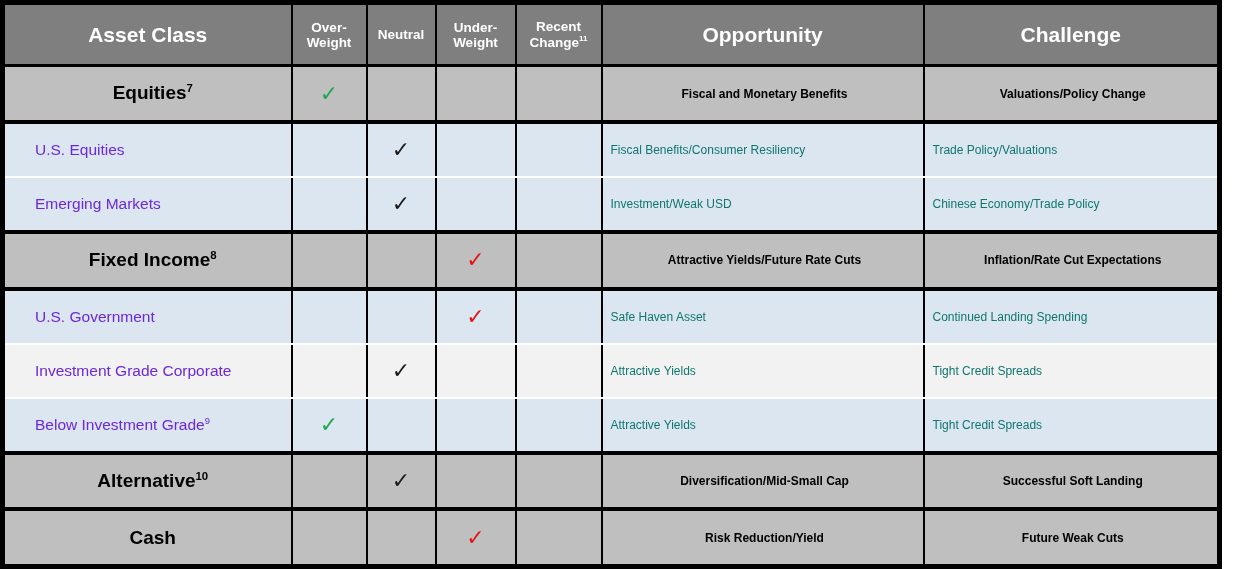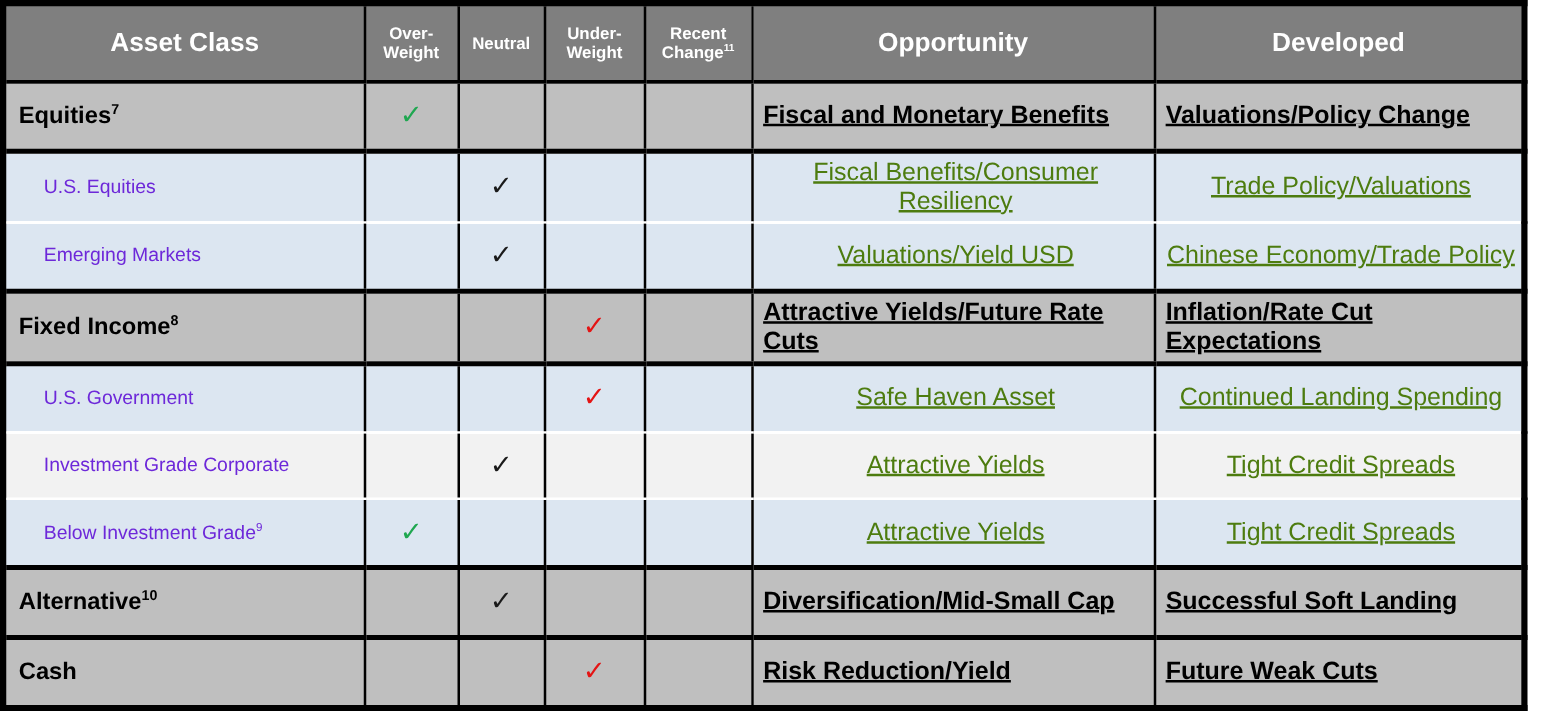--- a/index.html
+++ b/index.html
@@ -28,34 +28,34 @@
     border-bottom: 3px solid #000;
     vertical-align: middle;
     text-align: center;
     height: 50px;
     line-height: 1.12;
   }
   th.big { font-size: 21px; font-weight: bold; }
   th.small { font-size: 13.5px; font-weight: bold; padding: 0 2px; overflow-wrap: break-word; }
   sup { font-size: 60%; }
   
-  tr.section td { background: #bfbfbf; }
+  tr.section td { background: #bfbfbf; text-align: center; }
   tr.shade-blue td { background: #dce6f1; }
   tr.shade-white td { background: #f2f2f2; }
   tr.sep-thick td { border-bottom: 4px solid #000; }
   tr.sep-thin td { border-bottom: 2px solid #ffffff; }
   td { vertical-align: middle; height: 44px; }
   td.asset { text-align: left; }
   tr.section td.asset { font-size: 19px; font-weight: bold; color: #000; padding-left: 10px; }
   tr.sub td.asset { font-size: 15.5px; color: #6d28d9; padding-left: 30px; }
   td.check { text-align: center; }
   td.check .mark { font-size: 22px; line-height: 1; display: inline-block; }
-  td.text { text-align: left; padding-left: 8px; padding-right: 4px; font-size: 20px; text-decoration: underline; }
+  td.text { text-align: left; padding-left: 8px; padding-right: 4px; font-size: 12px; }
   tr.section td.text { font-weight: bold; color: #000; }
-  tr.sub td.text { color: #4d7c0f; text-align: center; }
+  tr.sub td.text { color: #0f766e; }
 </style>
 </head>
 <body>
 
 <table class="alloc">
   <colgroup>
     <col style="width:289px">
       <col style="width:75px">
       <col style="width:69px">
     <col style="width:80px">
@@ -65,21 +65,21 @@
   </colgroup>
 
   <tbody>
       <tr class="header">
     <th class="big">Asset Class</th>
     <th class="small">Over-Weight</th>
     <th class="small">Neutral</th>
     <th class="small">Under-Weight</th>
     <th class="small"><span>Recent Change</span><sup>11</sup></th>
     <th class="big">Opportunity</th>
-    <th class="big">Developed</th>
+    <th class="big">Challenge</th>
   </tr>
 
   <tr class="section sep-thick">
     <td class="asset"><span>Equities</span><sup>7</sup></td>
     <td class="check"><span class="mark" style="color: rgb(31, 167, 80);">✓</span></td>
     <td class="check"><span class="mark"></span></td>
     <td class="check"><span class="mark"></span></td>
     <td class="check"><span class="mark"></span></td>
     <td class="text">Fiscal and Monetary Benefits</td>
     <td class="text">Valuations/Policy Change</td>
@@ -95,21 +95,21 @@
     <td class="text">Trade Policy/Valuations</td>
   </tr>
 
 
   <tr class="sub shade-blue sep-thick">
     <td class="asset"><span>Emerging Markets</span><sup></sup></td>
     <td class="check"><span class="mark"></span></td>
     <td class="check"><span class="mark" style="color: rgb(26, 26, 26);">✓</span></td>
     <td class="check"><span class="mark"></span></td>
     <td class="check"><span class="mark"></span></td>
-    <td class="text">Valuations/Yield USD</td>
+    <td class="text">Investment/Weak USD</td>
     <td class="text">Chinese Economy/Trade Policy</td>
   </tr>
 
   <tr class="section sep-thick">
     <td class="asset"><span>Fixed Income</span><sup>8</sup></td>
     <td class="check"><span class="mark"></span></td>
     <td class="check"><span class="mark"></span></td>
     <td class="check"><span class="mark" style="color: rgb(228, 20, 20);">✓</span></td>
     <td class="check"><span class="mark"></span></td>
     <td class="text">Attractive Yields/Future Rate Cuts</td>

